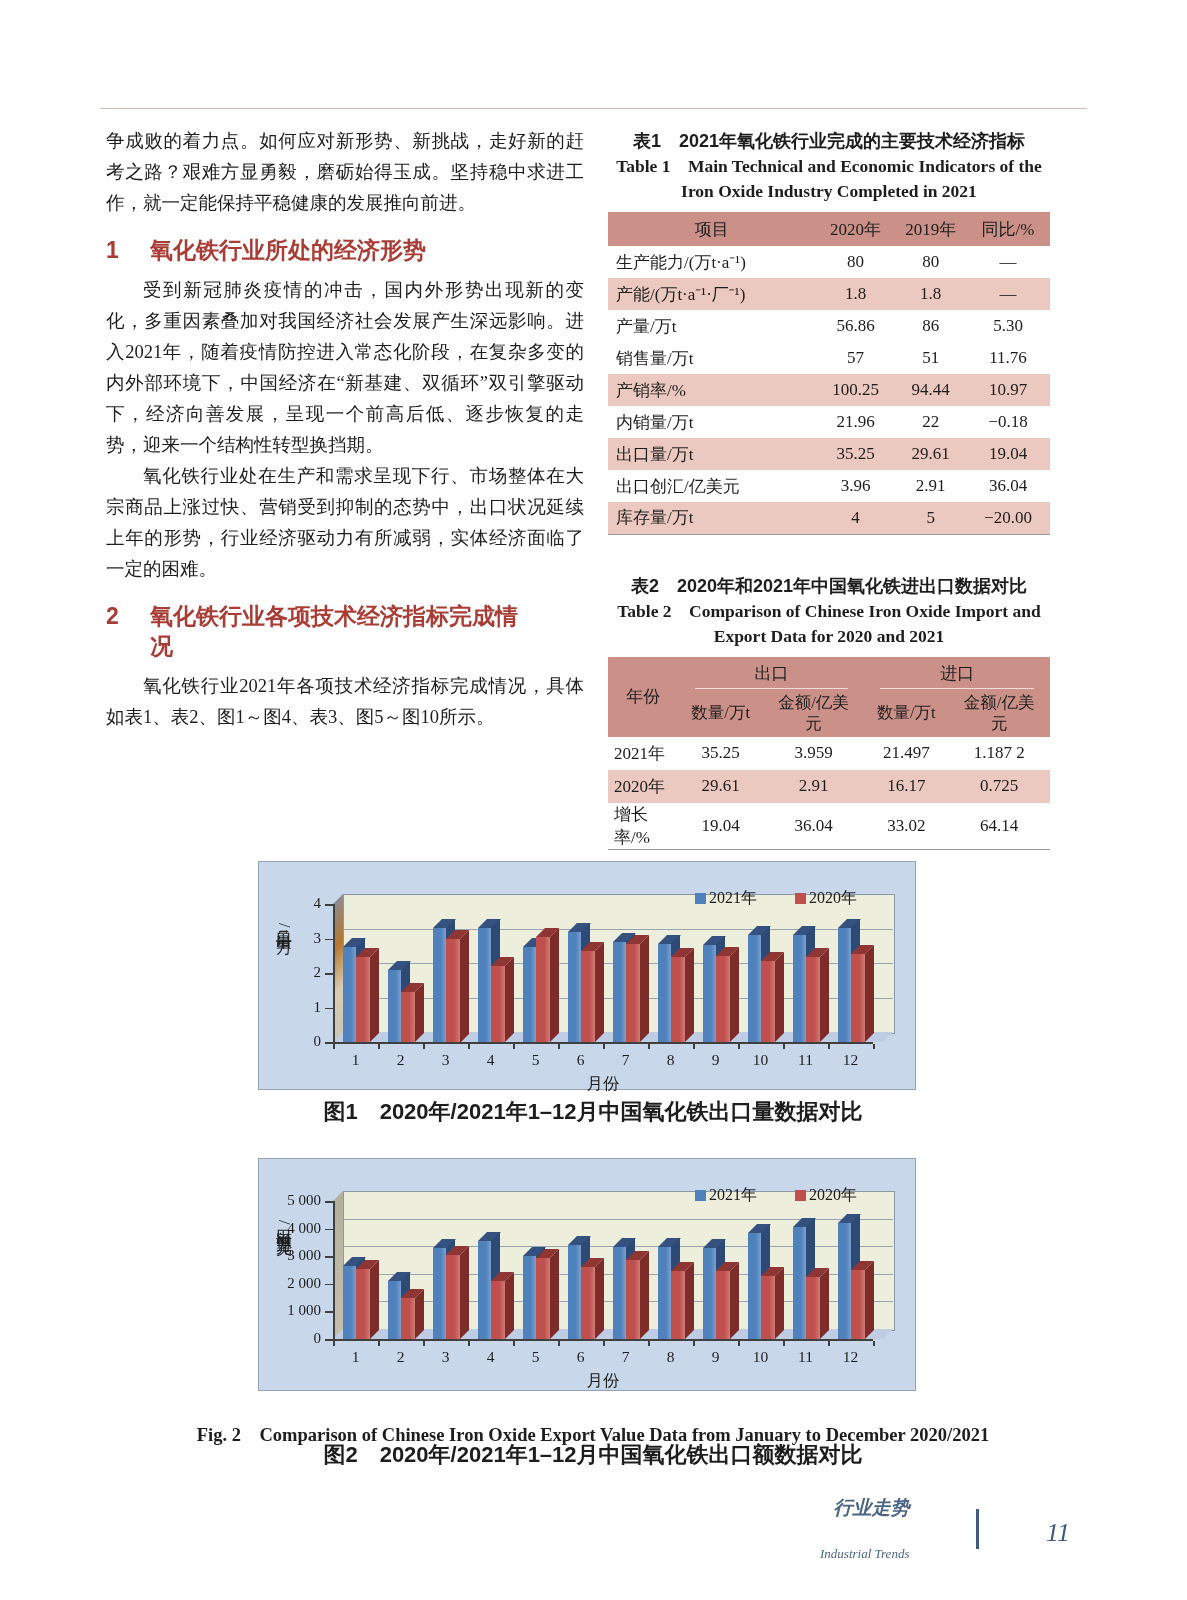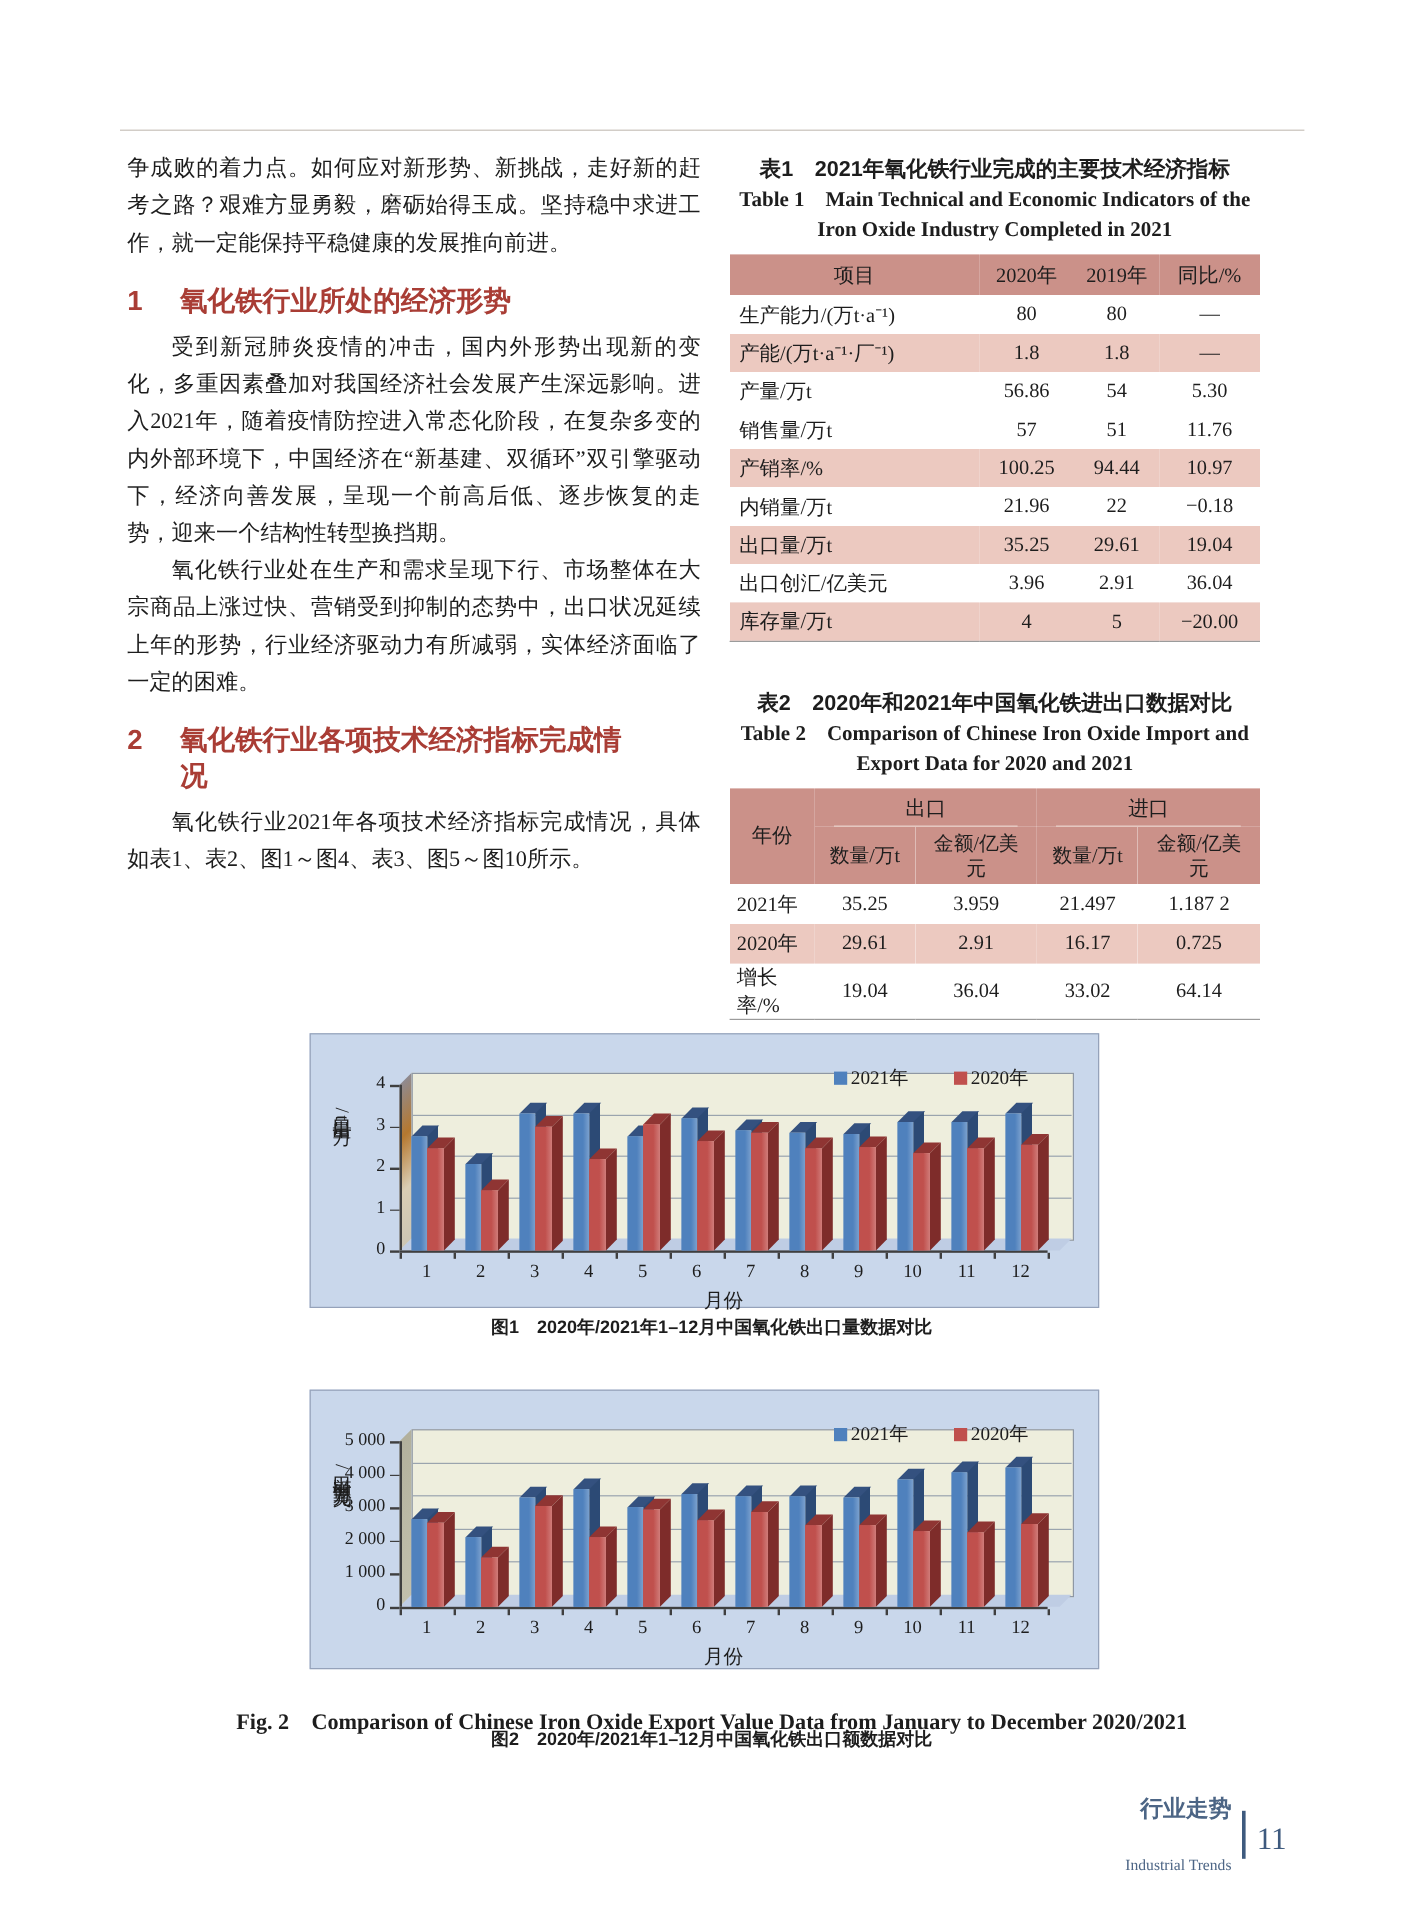--- a/index.html
+++ b/index.html
@@ -57,27 +57,27 @@
   .axis{background:#3f3f3f;}
   .ytick-label{font-size:15px;text-align:right;}
   .xtick-label{font-size:15.5px;text-align:center;}
   .axis-title-y{writing-mode:vertical-rl;font-size:16px;letter-spacing:1px;}
   .axis-title-x{font-size:16.5px;text-align:center;}
   .legend{display:flex;gap:38px;align-items:center;font-size:16px;}
   .legend-item{display:flex;align-items:center;gap:3px;}
   .legend-swatch{width:11px;height:11px;display:inline-block;}
 
   .caption-cn{position:absolute;left:93px;width:1000px;text-align:center;
-    font-family:"Liberation Sans",sans-serif;font-weight:bold;font-size:15px;}
+    font-family:"Liberation Sans",sans-serif;font-weight:bold;font-size:22px;}
   .caption-en{position:absolute;left:93px;width:1000px;text-align:center;
     font-weight:bold;font-size:18.5px;}
 
   
-  .footer{position:absolute;top:1497px;left:880px;width:250px;display:flex;align-items:center;
-    justify-content:center;gap:9px;}
+  .footer{position:absolute;top:1497px;left:820px;width:250px;display:flex;align-items:center;
+    justify-content:space-between;gap:9px;font-style:italic;}
   .footer-labels{text-align:right;color:#4c6585;}
   .footer-cn{font-family:"Liberation Sans",sans-serif;font-weight:bold;font-size:19px;line-height:21px;}
   .footer-en{font-size:13px;line-height:15px;margin-top:28px;}
   .footer-bar{width:3px;height:40px;background:#3e5a7e;}
   .footer-page{font-size:26px;color:#3e5a7e;position:relative;top:4px;}
 </style>
 </head>
 <body>
 
 <div class="page">
@@ -132,21 +132,21 @@
           </tr>
           <tr class="alt">
             <td>产能/(万t·a⁻¹·厂⁻¹)</td>
             <td>1.8</td>
             <td>1.8</td>
             <td>—</td>
           </tr>
           <tr>
             <td>产量/万t</td>
             <td>56.86</td>
-            <td>54</td>
+            <td>86</td>
             <td>5.30</td>
           </tr>
           <tr>
             <td>销售量/万t</td>
             <td>57</td>
             <td>51</td>
             <td>11.76</td>
           </tr>
           <tr class="alt">
             <td>产销率/%</td>

